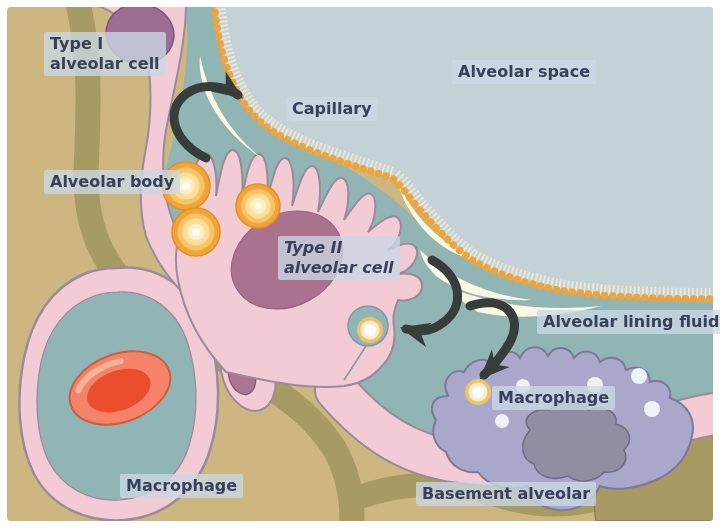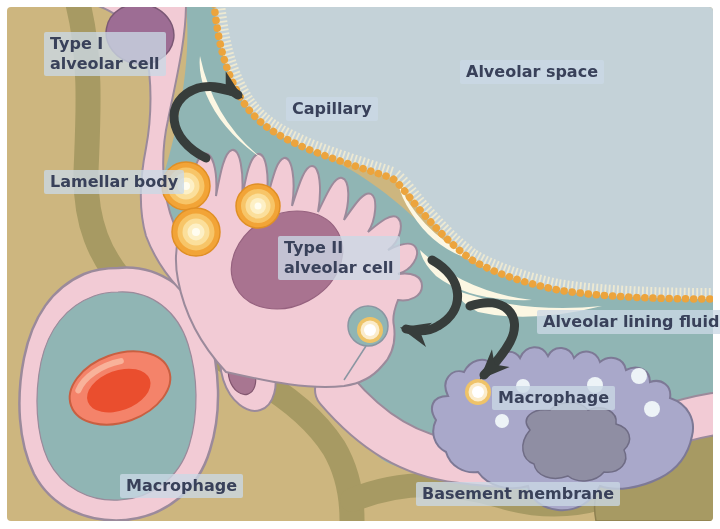--- a/index.html
+++ b/index.html
@@ -340,24 +340,24 @@
       <path d="M 432,260 C 464,278 466,310 438,326 C 430,331 418,332 406,329" marker-end="url(#ah)"></path>
       <path d="M 470,306 C 504,294 524,316 510,342 C 503,355 493,366 484,375" marker-end="url(#ah)"></path>
     </g>
   </g>
 </svg>
 
 <div class="label" style="left:44px;top:32px;">
   <div>Type I</div>
   <div>alveolar cell</div>
 </div>
-<div class="label" style="left:452px;top:60px;margin-left:8px;">Alveolar space</div>
+<div class="label" style="left:452px;top:60px;">Alveolar space</div>
 <div class="label" style="left:286px;top:97px;">Capillary</div>
-<div class="label" style="left:44px;top:170px;">Lamellar body</div>
-<div class="label" style="left:278px;top:236px;">
+<div class="label" style="left:44px;top:170px;">Alveolar body</div>
+<div class="label" style="left:278px;top:236px;font-style:italic;">
   <div>Type II</div>
   <div>alveolar cell</div>
 </div>
 <div class="label" style="left:537px;top:310px;">Alveolar lining fluid</div>
 <div class="label" style="left:492px;top:386px;">Macrophage</div>
 <div class="label" style="left:120px;top:474px;">Macrophage</div>
-<div class="label" style="left:416px;top:482px;">Basement membrane</div>
+<div class="label" style="left:416px;top:482px;">Basement alveolar</div>
 </div>
 
 </body></html>

